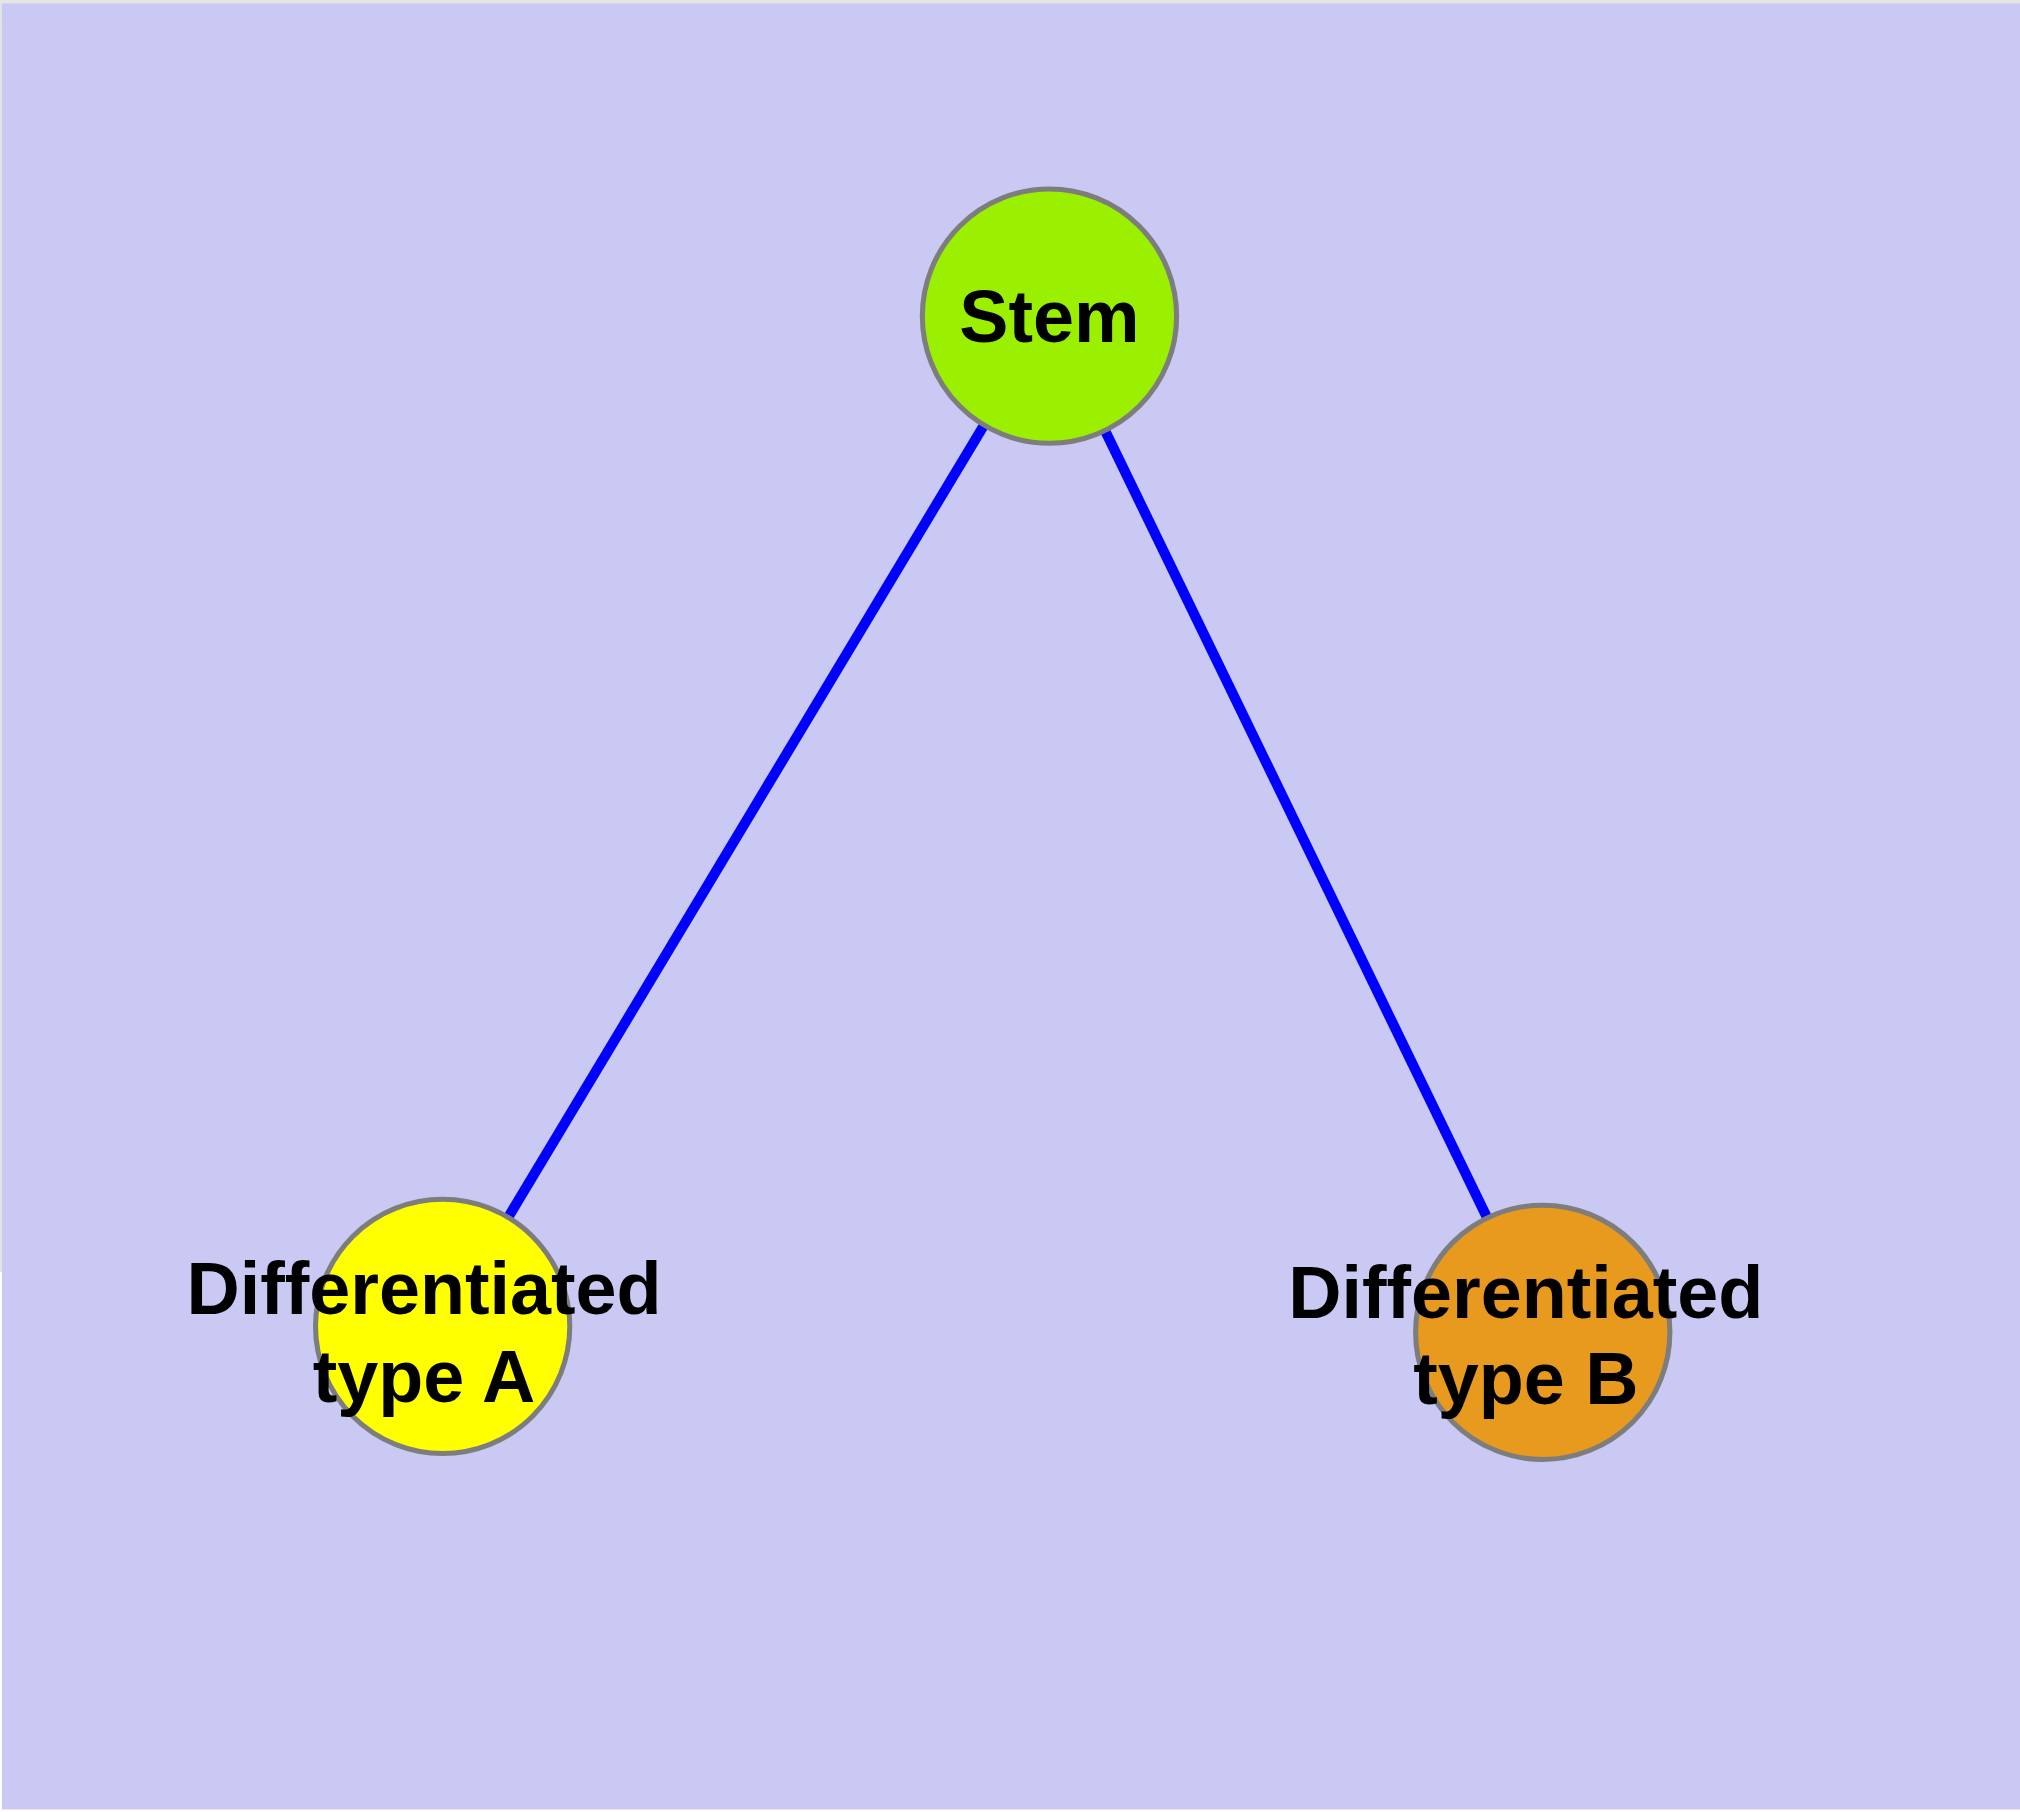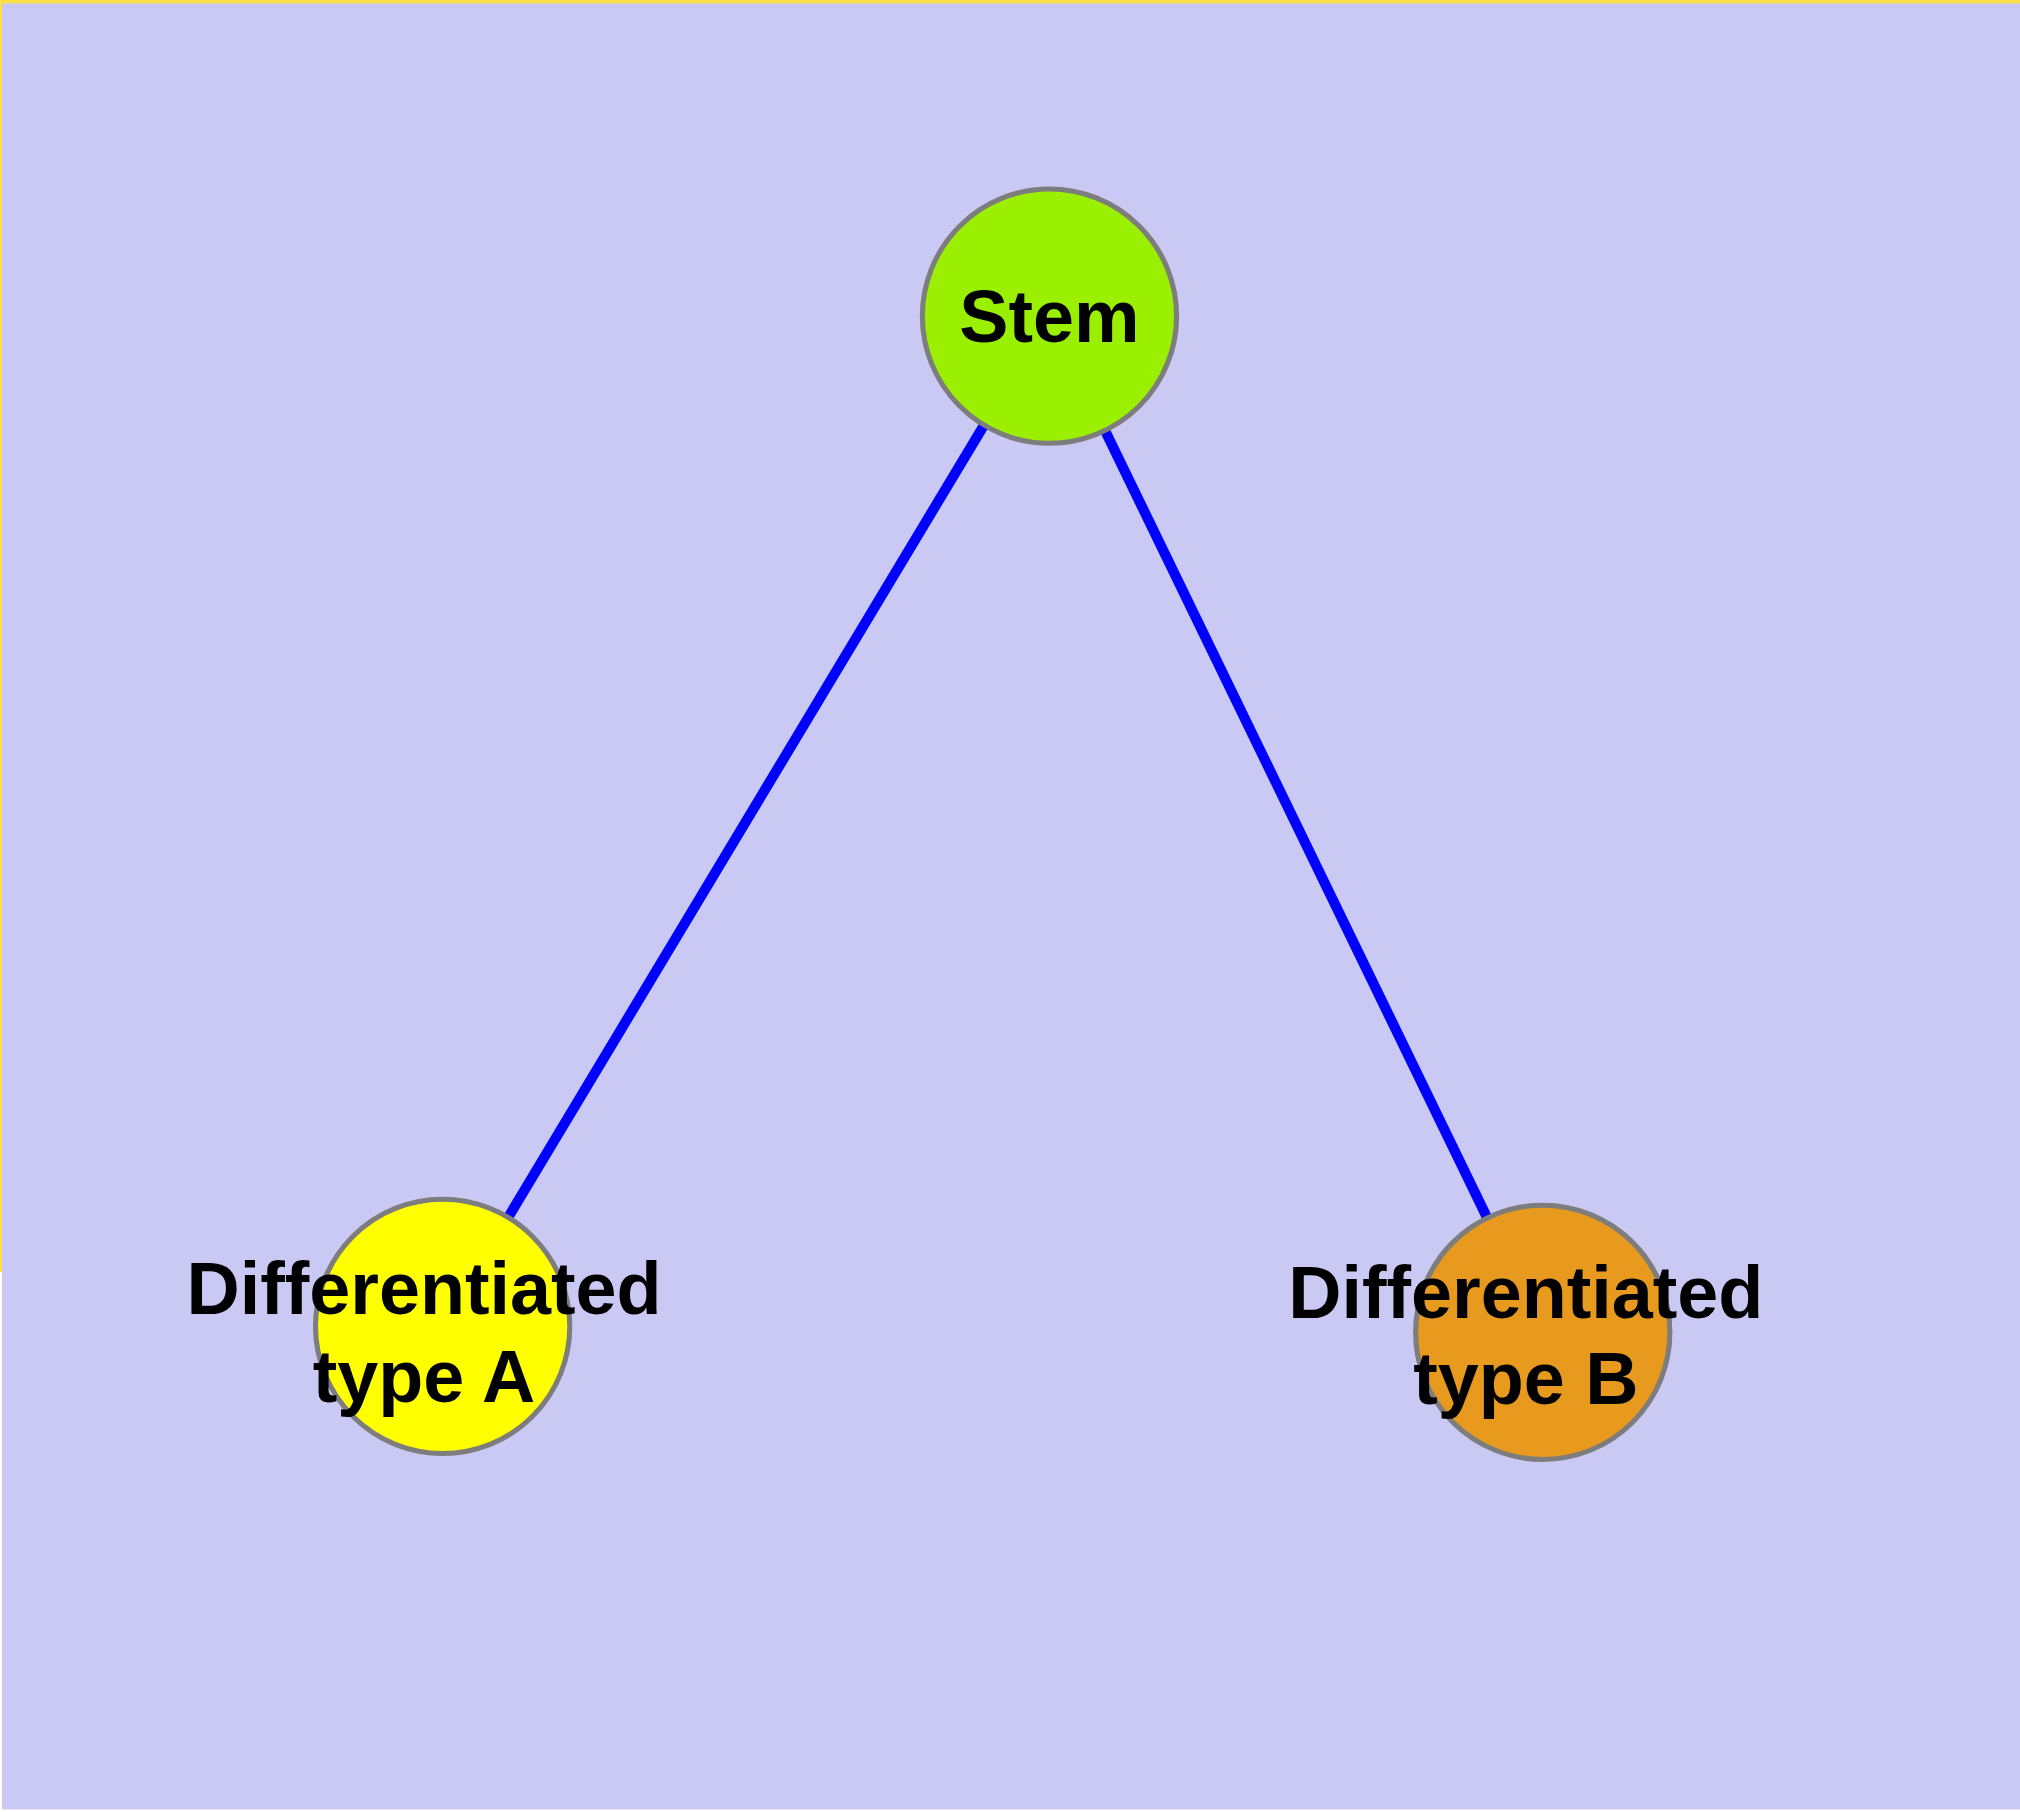--- a/index.html
+++ b/index.html
@@ -7,21 +7,21 @@
     padding: 0;
     background: #ffffff;
     width: 2021px;
     height: 1812px;
     overflow: hidden;
   }
   .stage {
     position: relative;
     width: 2021px;
     height: 1272px;
-    background: #fde047;
+    background: #e5e5e5;
   }
   svg.graph {
     display: block;
     width: 2021px;
     height: 1812px;
   }
   .edge {
     stroke-width: 12px;
     stroke-linecap: butt;
     fill: none;

